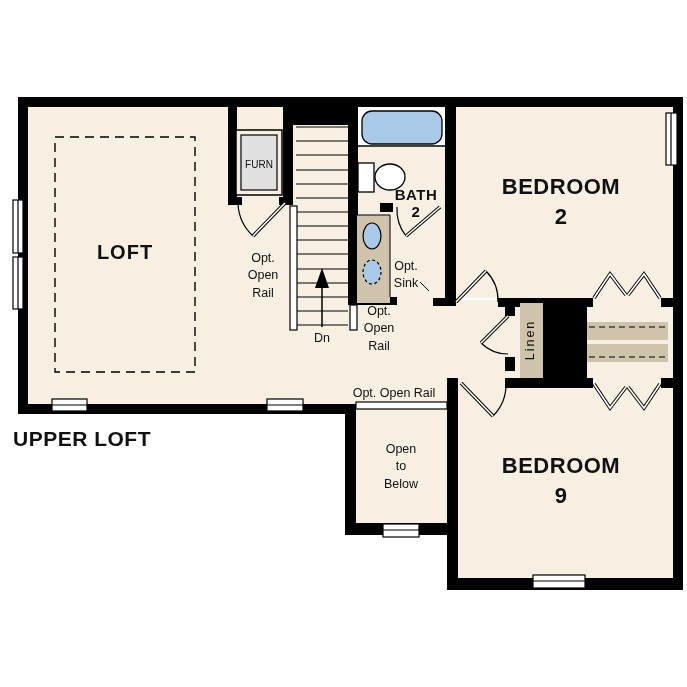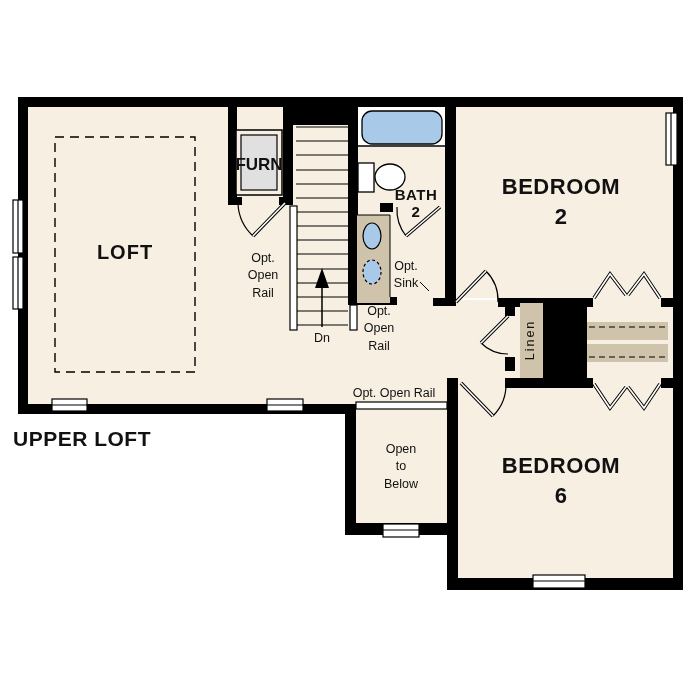--- a/index.html
+++ b/index.html
@@ -16,21 +16,21 @@
   .ln{stroke:#000;stroke-width:1.2;fill:none;}
   .lf-b{stroke:#000;stroke-width:3.6;fill:none;}
   .lf-w{stroke:#fff;stroke-width:1.6;fill:none;}
   .label{position:absolute;color:#111;white-space:pre-line;text-align:center;
          transform:translate(-50%,-50%);line-height:1.38;}
   .room-name{font-weight:bold;letter-spacing:.5px;}
   .big{font-size:20px;letter-spacing:1px;}
   .med{font-size:22px;}
   .small{font-size:15px;line-height:1.1;}
   .tiny{font-size:12.5px;}
-  .furn-label{font-size:17px;font-weight:bold;}
+  .furn-label{font-size:10px;}
   .title{font-size:21px;font-weight:bold;transform:none;text-align:left;
          letter-spacing:.5px;}
   .rot{transform:translate(-50%,-50%) rotate(-90deg);letter-spacing:2px;}
 </style>
 </head>
 <body>
 
 <div id="plan">
 <svg width="687" height="687" viewBox="0 0 687 687">
 
@@ -162,21 +162,21 @@
     <rect class="wht" x="533" y="575" width="52" height="13"></rect>
     <line x1="533" y1="581" x2="585" y2="581"></line>
   </g>
 </svg>
 
   <div class="label room-name big" style="left:125px;top:253px;">LOFT</div>
   <div class="label furn-label" style="left:259px;top:165px;">FURN</div>
   <div class="label room-name small" style="left:416px;top:203px;">BATH
 2</div>
   <div class="label room-name med" style="left:561px;top:202px;">BEDROOM 2</div>
-  <div class="label room-name med" style="left:561px;top:481px;">BEDROOM 6</div>
+  <div class="label room-name med" style="left:561px;top:481px;">BEDROOM 9</div>
   <div class="label tiny" style="left:263px;top:276px;">Opt.
 Open
 Rail</div>
   <div class="label tiny" style="left:379px;top:329px;">Opt.
 Open
 Rail</div>
   <div class="label tiny" style="left:394px;top:394px;">Opt. Open Rail</div>
   <div class="label tiny" style="left:322px;top:339px;">Dn</div>
   <div class="label tiny" style="left:406px;top:275px;">Opt.
 Sink</div>

